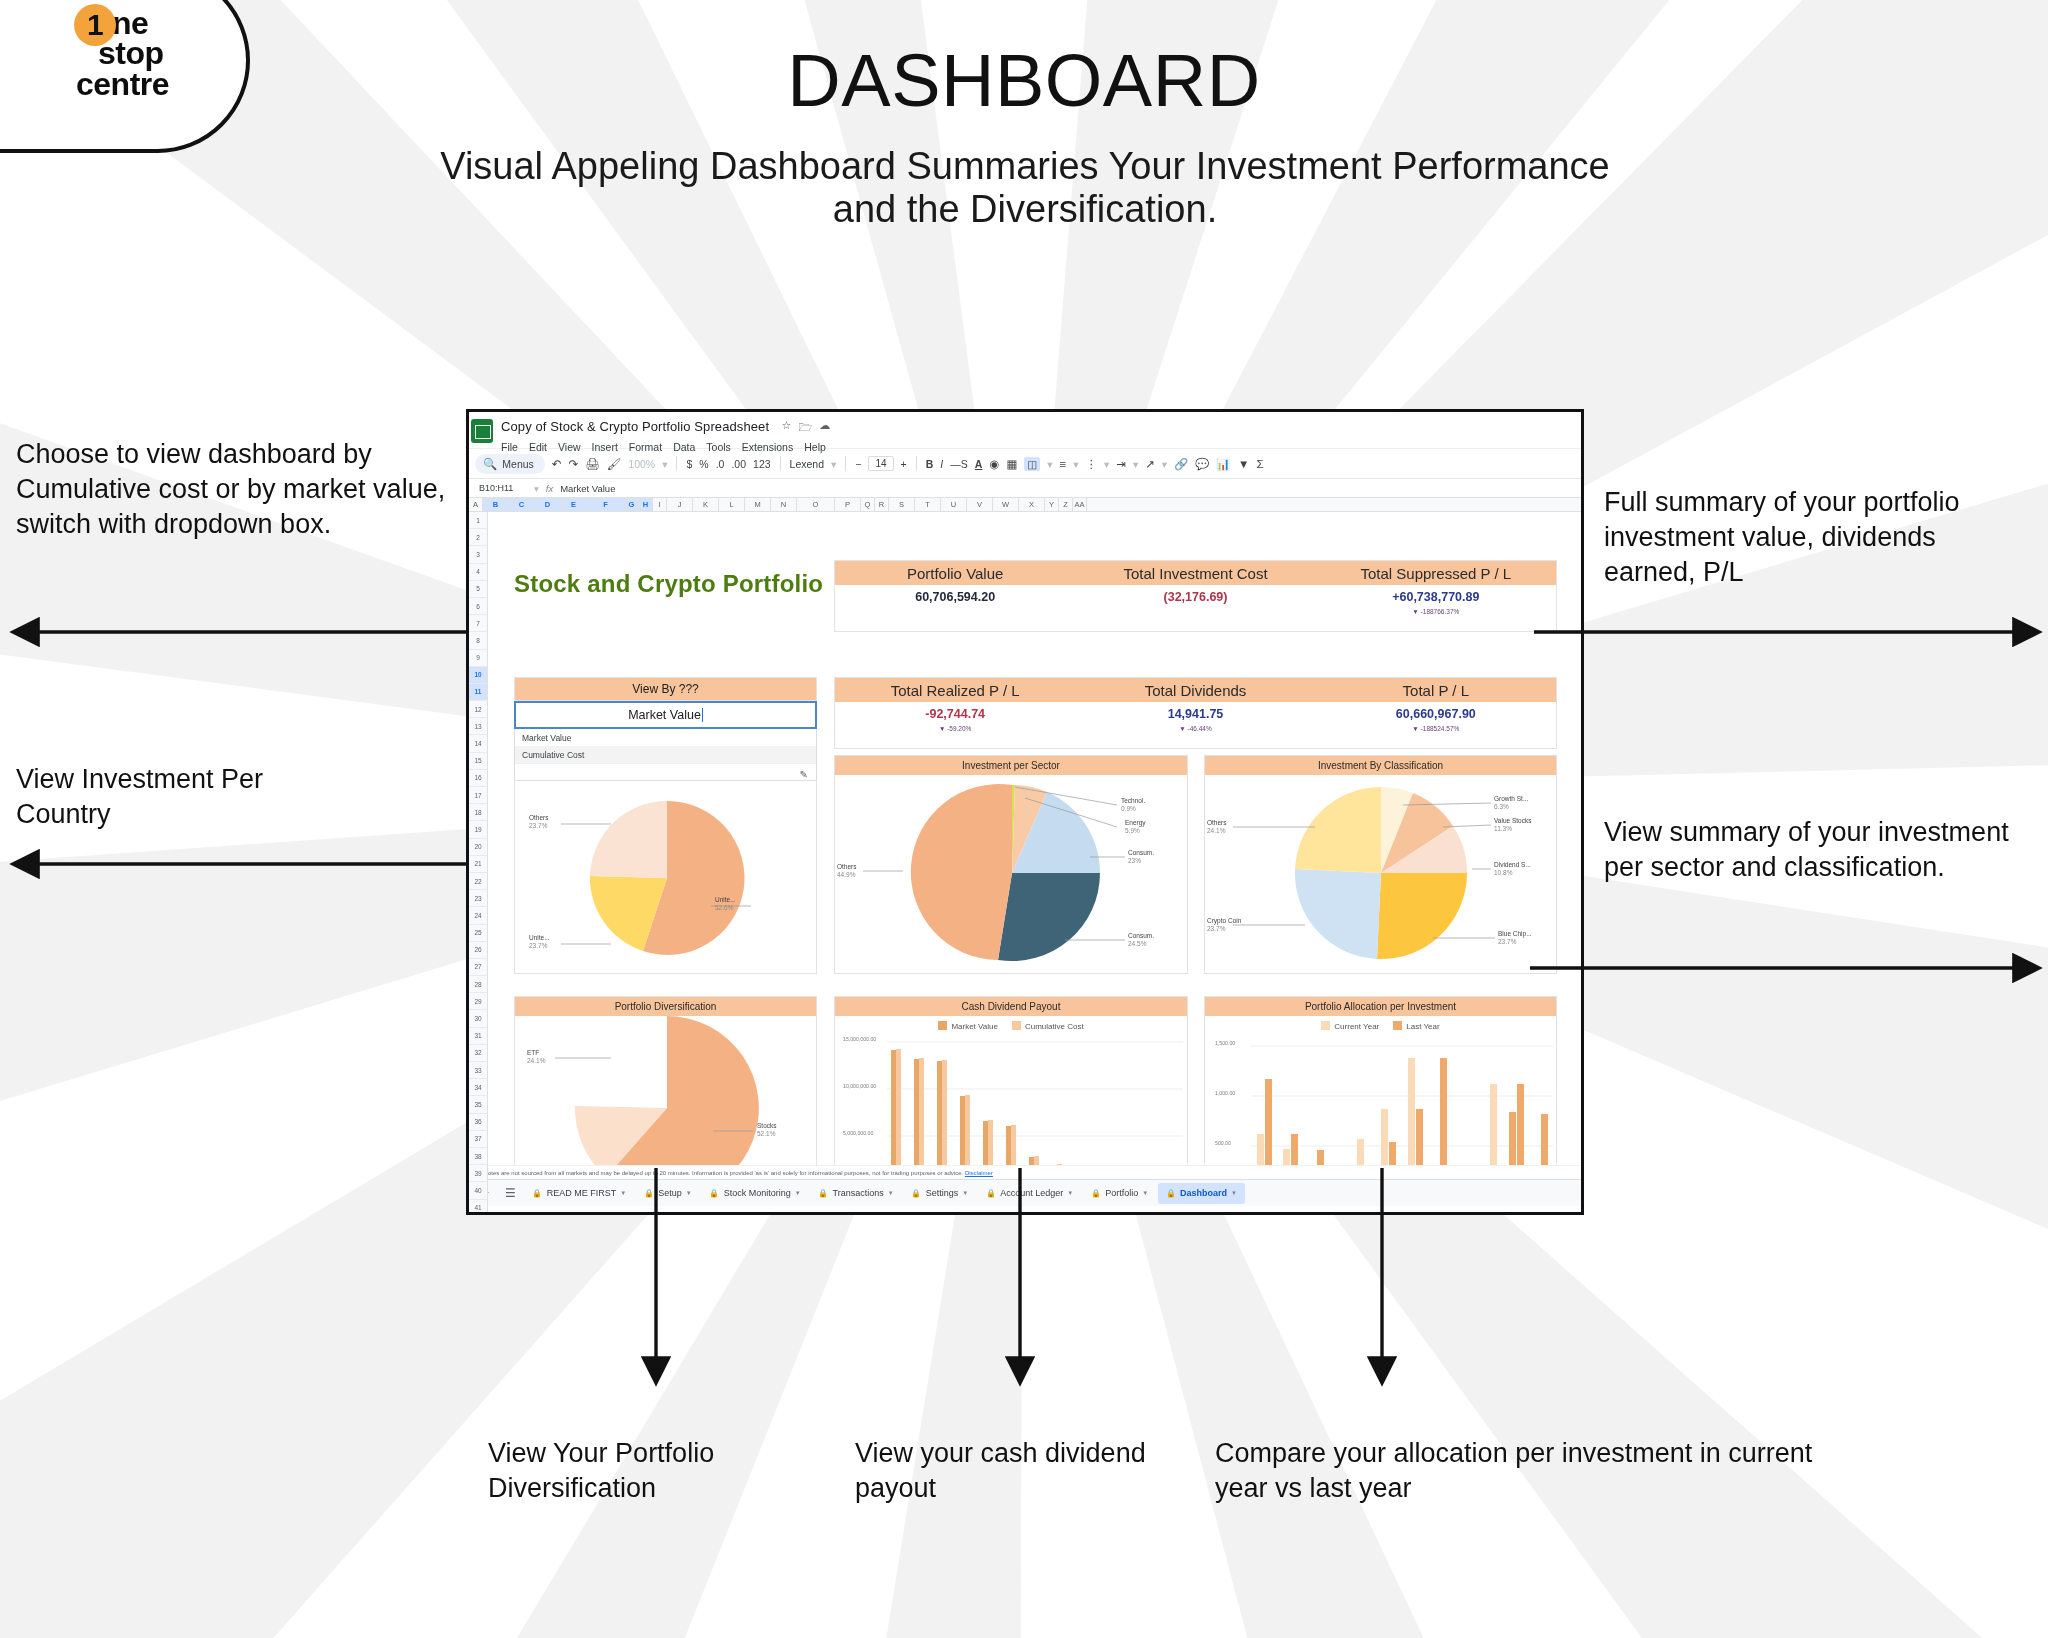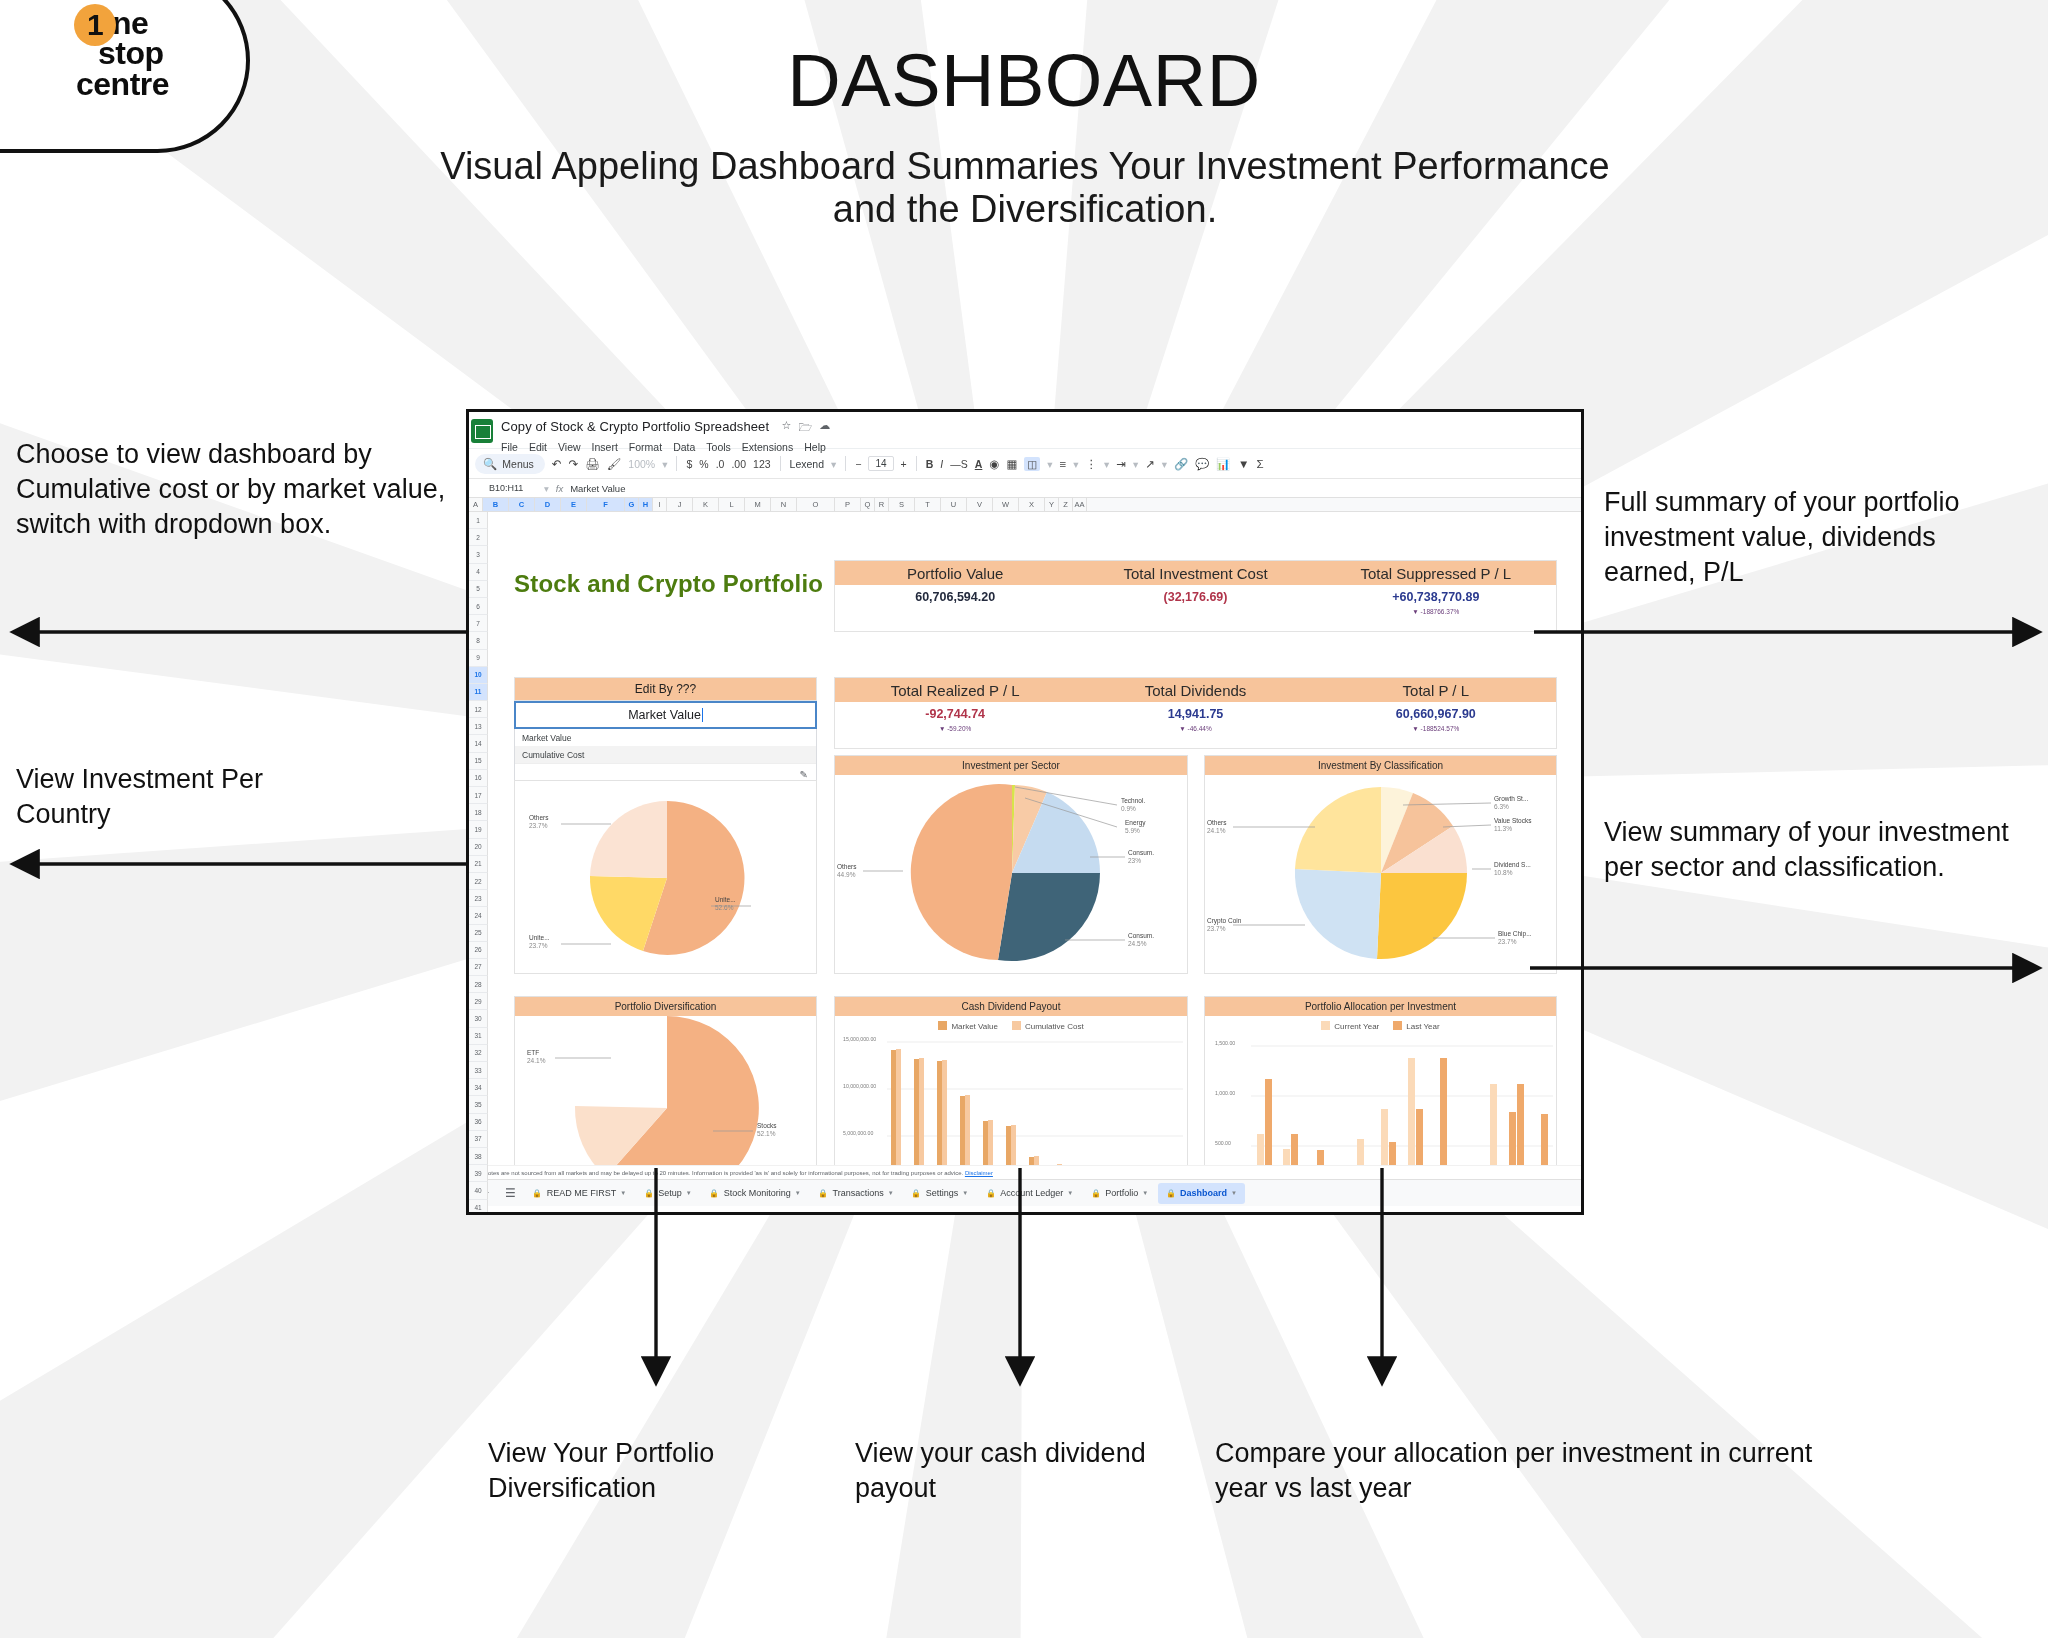--- a/index.html
+++ b/index.html
@@ -86,21 +86,21 @@
   .tb-size {
     border: 1px solid #dadce0; border-radius: 2px; padding: 1px 6px; font-size: 10px; color: #3c4043;
   }
   .tb-hl { background: #d3e3fd; border-radius: 2px; padding: 1px 3px; }
   .tb-b { font-weight: 700; }
   .tb-i { font-style: italic; }
   .tb-u { text-decoration: underline; }
 
   .gs-formulabar {
     height: 20px; background: #fff; border-top: 1px solid #e6e6e6; border-bottom: 1px solid #e0e0e0;
-    display: flex; align-items: center; font-size: 9.5px; color: #3c4043; padding: 0 20px; gap: 7px;
+    display: flex; align-items: center; font-size: 9.5px; color: #3c4043; padding: 0 10px; gap: 7px;
   }
   .fb-name { min-width: 48px; font-size: 9px; }
   .fb-fx { color: #80868b; font-style: italic; }
   .fb-val { color: #3c4043; }
 
   
   .gs-body { position: relative; height: 708px; background: #fff; }
   .colhdr { display: flex; height: 14px; background: #f8f9fa; border-bottom: 1px solid #e0e0e0; }
   .colhdr div {
     border-right: 1px solid #e0e0e0; font-size: 7.5px; color: #5f6368;
@@ -446,21 +446,21 @@
             <div class="kpi-sub"><span>▼</span> <span>-46.44%</span></div>
           </div>
           <div>
             <div class="kpi-main c-blue">60,660,967.90</div>
             <div class="kpi-sub"><span>▼</span> <span>-188524.57%</span></div>
           </div>
         </div>
       </div>
 
       <div class="viewby">
-        <div class="viewby-head">Edit By ???</div>
+        <div class="viewby-head">View By ???</div>
         <div class="viewby-input">
           <span>Market Value</span>
             <span class="caret"></span>
         </div>
         <div class="viewby-list">
           <div class="viewby-opt">Market Value</div>
           <div class="viewby-opt alt">Cumulative Cost</div>
           <div class="viewby-foot">
             <span class="pencil">✎</span>
           </div>

